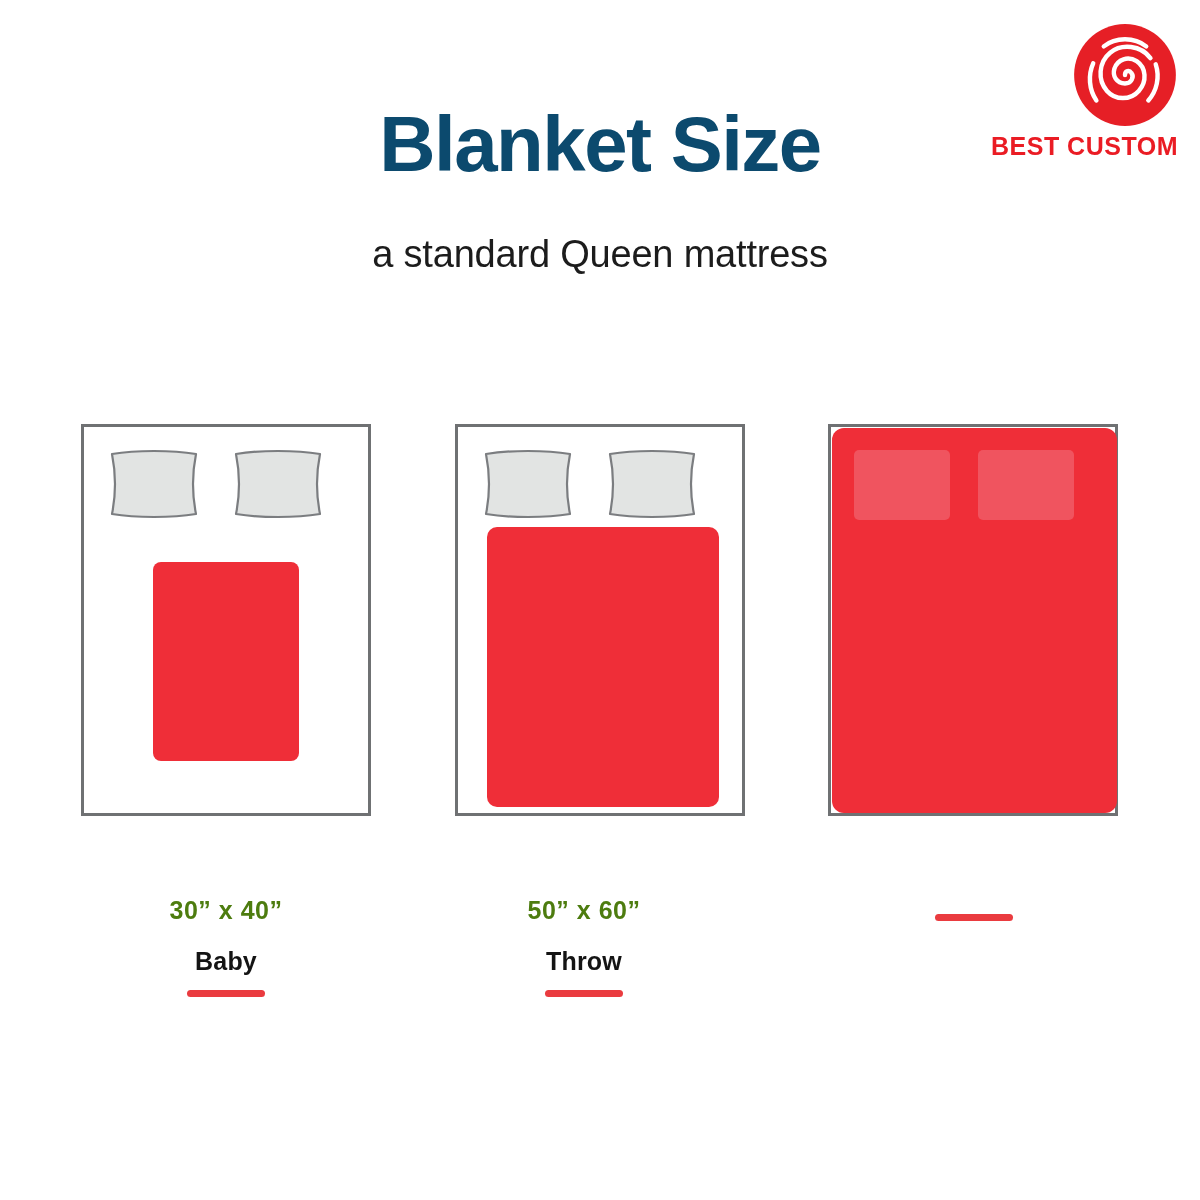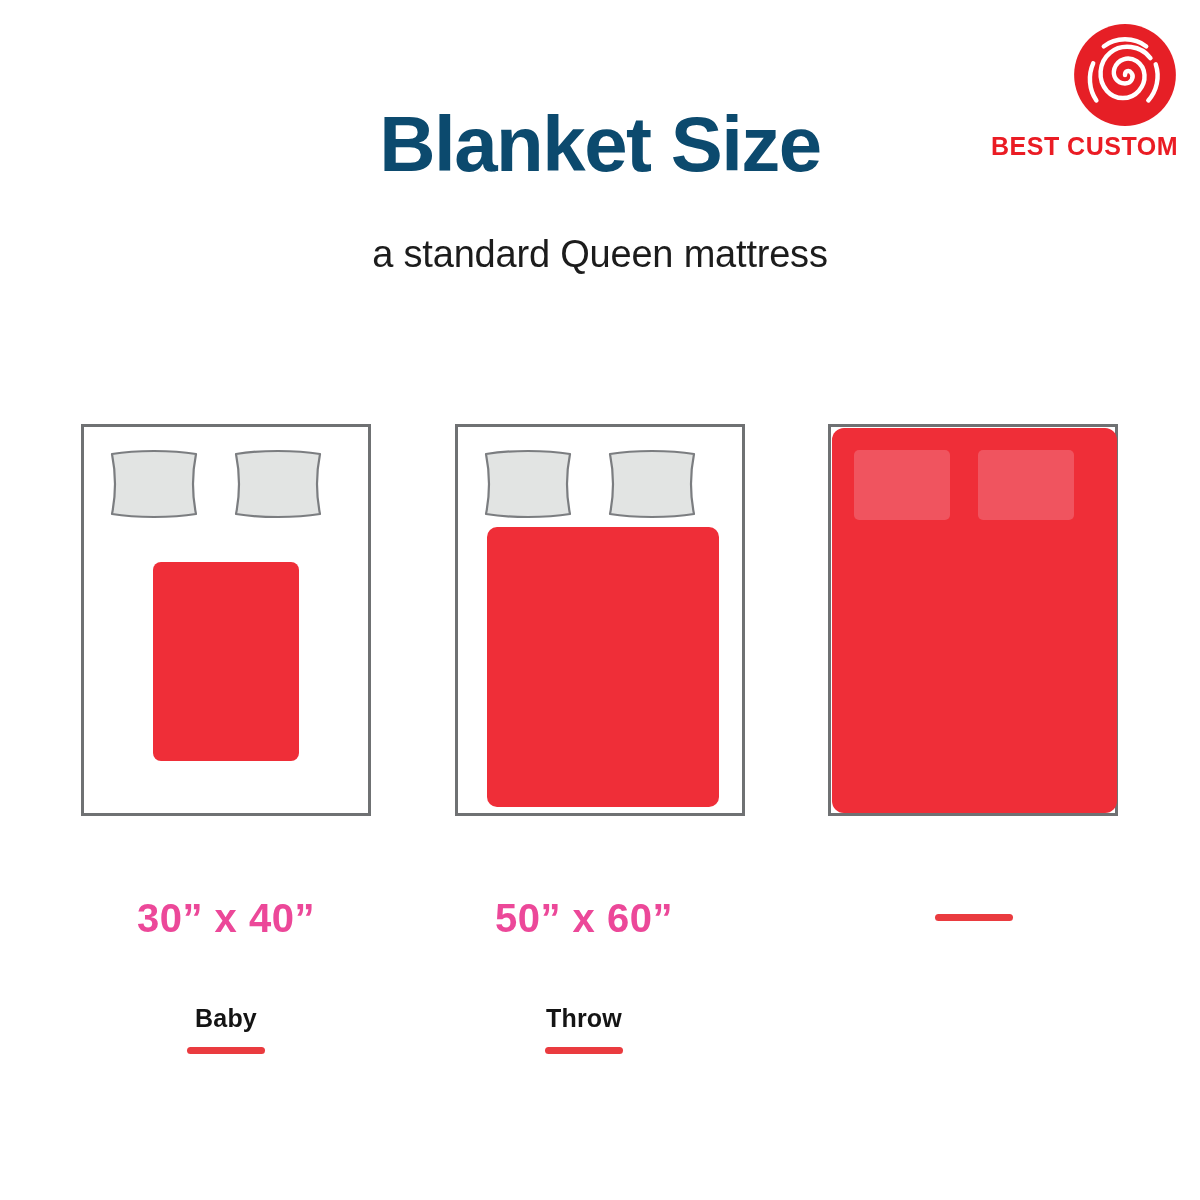--- a/index.html
+++ b/index.html
@@ -146,28 +146,28 @@
     position: absolute;
     top: 0;
     width: 360px;
     text-align: center;
   }
   .caption-1 { left: 46px;  }
   .caption-2 { left: 404px; }
   .caption-3 { left: 794px; }
 
   .caption-dims {
-    font-size: 40px;
-    font-weight: bold;
-    color: #ec4899;
+    font-size: 25px;
+    font-weight: bold;
+    color: #4d7c0f;
     letter-spacing: 0.5px;
     line-height: 1;
   }
   .caption-name {
-    margin-top: 68px;
+    margin-top: 26px;
     font-size: 25px;
     font-weight: bold;
     color: #141414;
     letter-spacing: 0.2px;
     line-height: 1;
   }
   .caption-rule {
     margin: 16px auto 0 auto;
     width: 78px;
     height: 7px;

